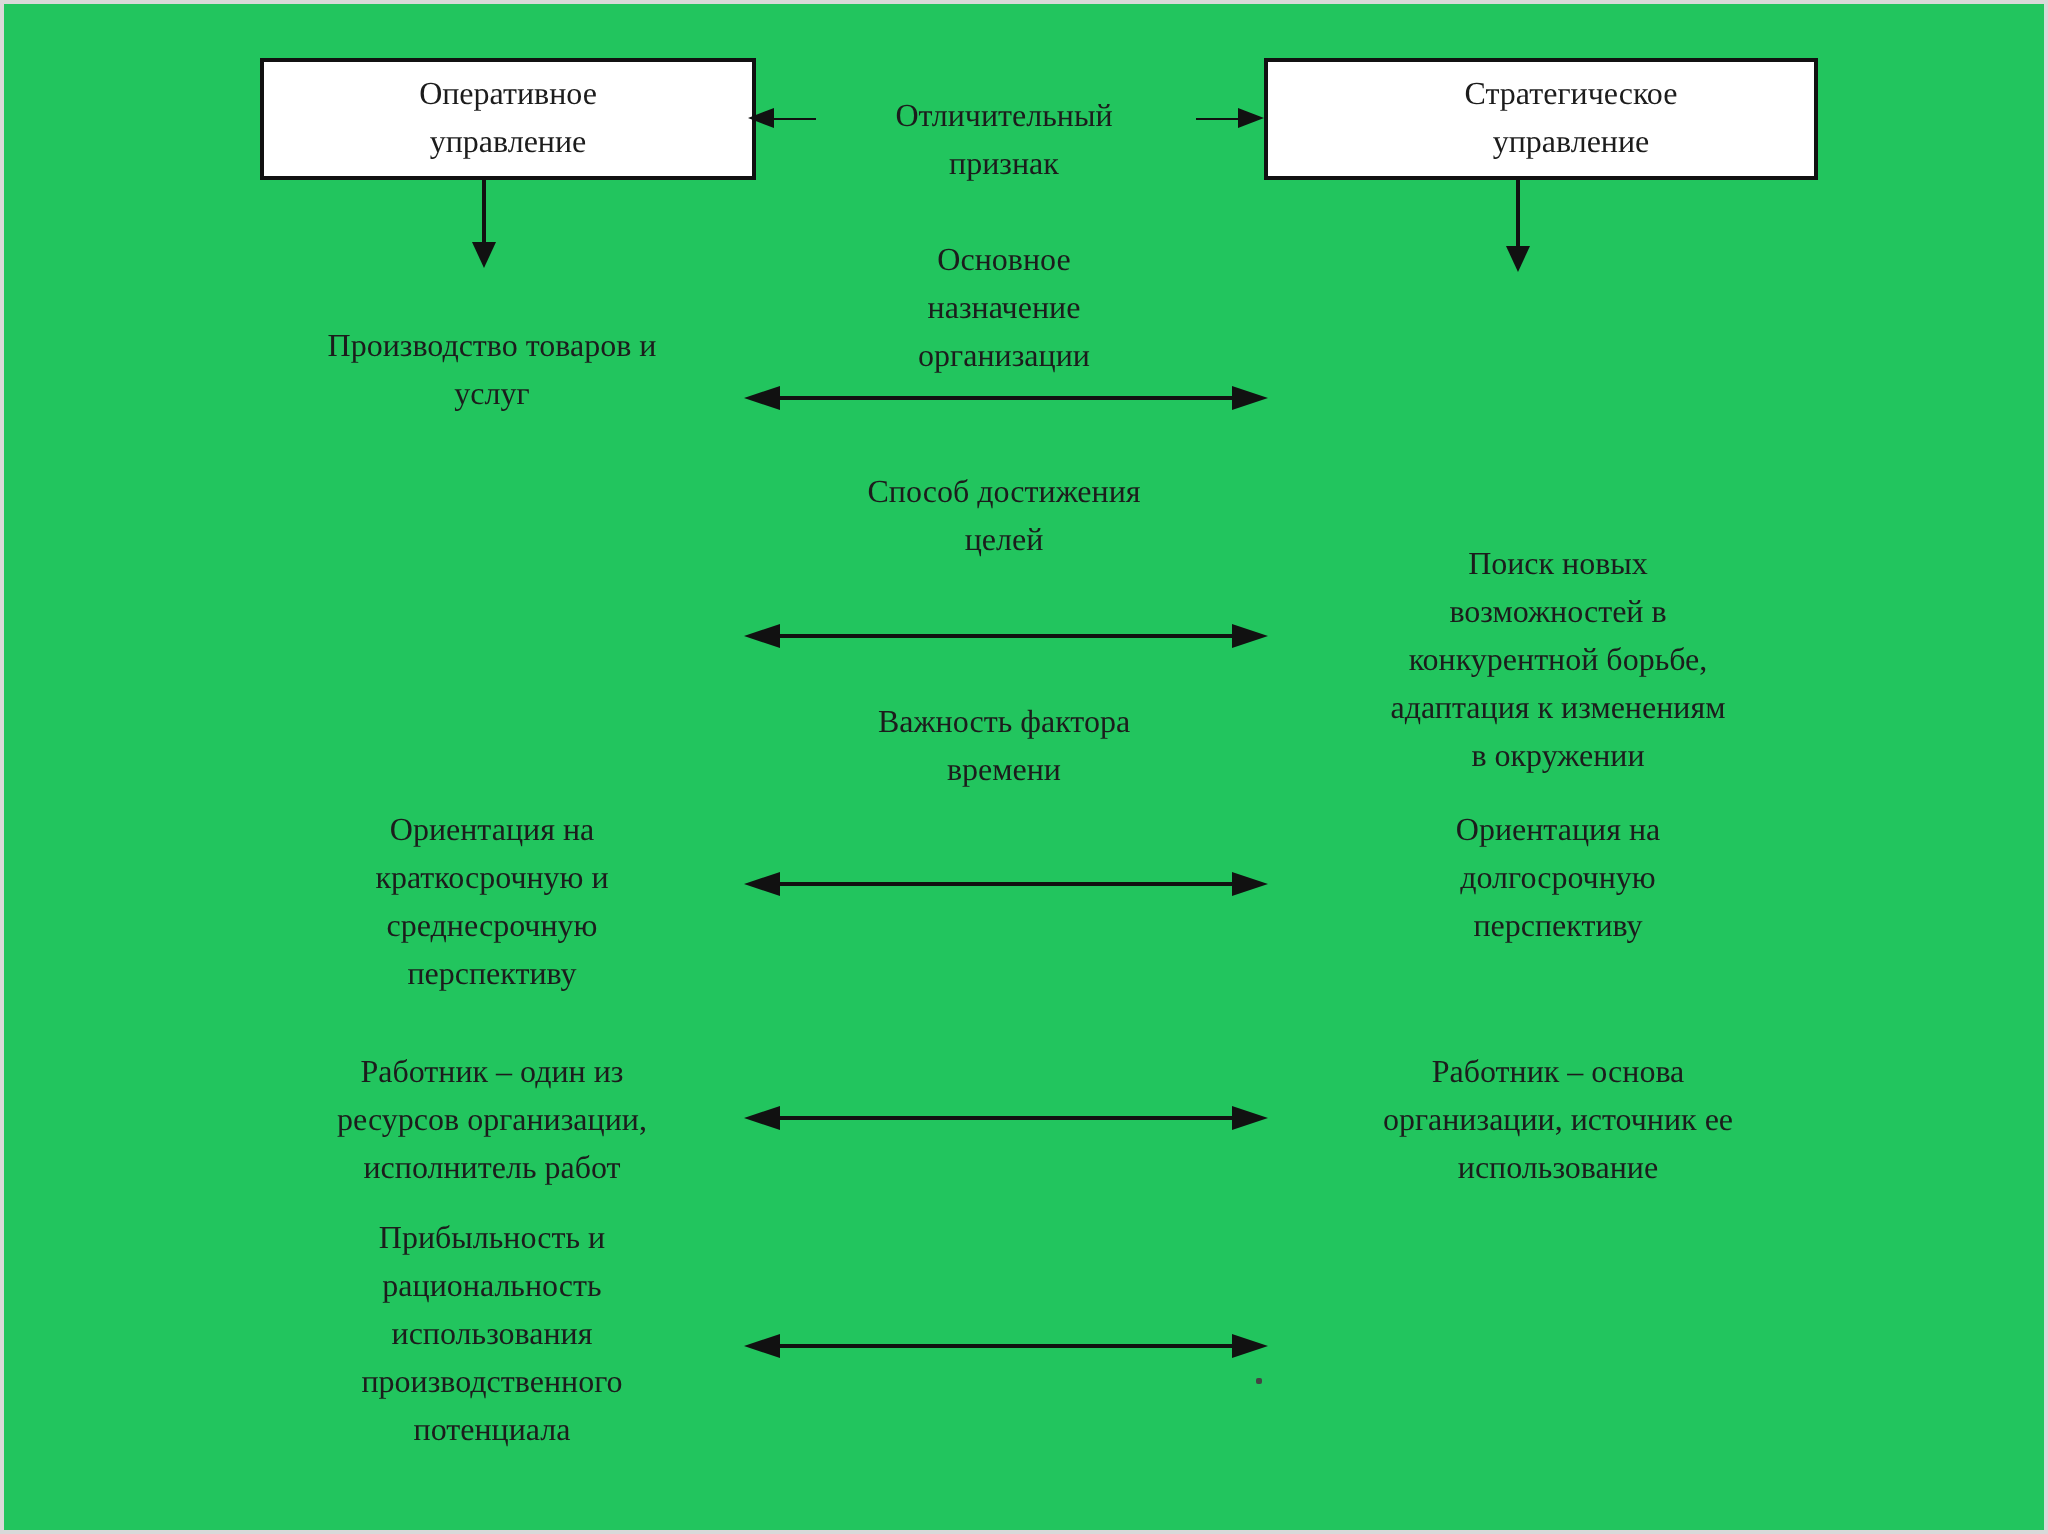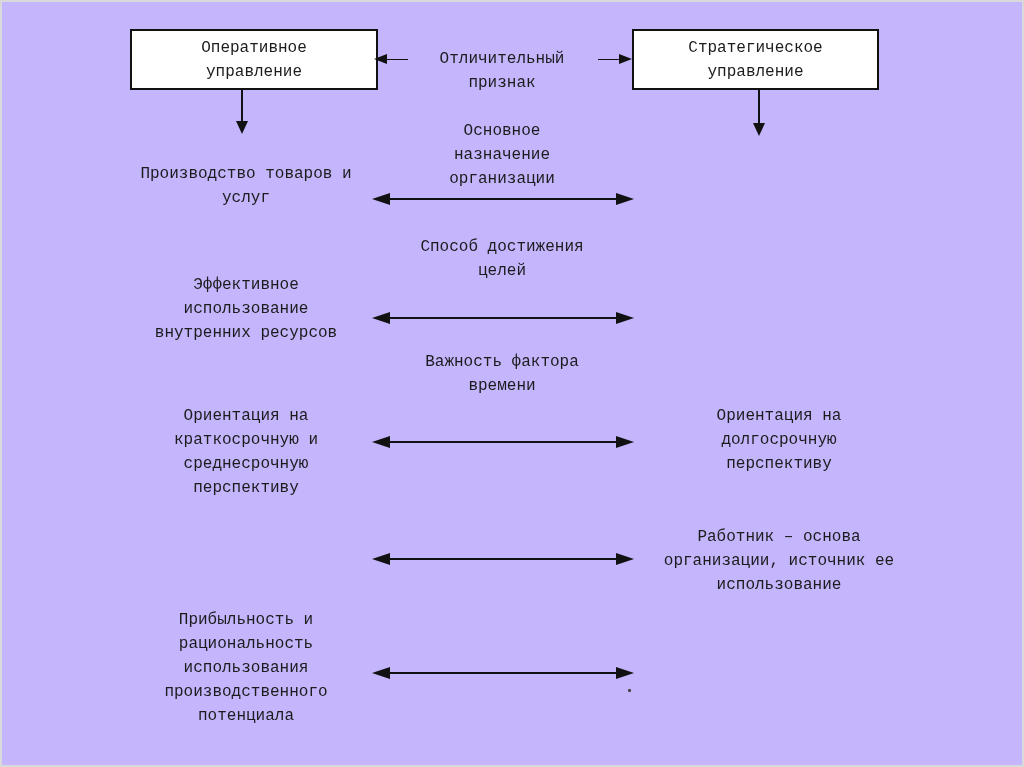--- a/index.html
+++ b/index.html
@@ -1,22 +1,22 @@
 <!DOCTYPE html>
 <html><head>
 <meta charset="utf-8">
 <style>
   html,body{margin:0;padding:0;background:#fff;}
   #canvas{
     position:relative;
     width:1024px;height:767px;
-    background:#c4b5fd;
+    background:#22c55e;
     box-sizing:border-box;
     border:2px solid #d9d9d9;
-    font-family:Liberation Mono, monospace;
+    font-family:Liberation Serif, serif;
     color:#1c1c1c;
     overflow:hidden;
   }
   .txt{
     position:absolute;
     font-size:16px;
     line-height:24px;
     text-align:center;
     white-space:pre-line;
   }
@@ -46,21 +46,21 @@
     border:6px solid transparent;border-bottom:0;border-top:13px solid #111;}
   .dot{position:absolute;width:3px;height:3px;background:#444;border-radius:1px;}
 </style>
 </head>
 <body>
 
 <div id="canvas">
 
   <div class="node-box" style="left:128px;top:27px;width:244px;height:57px;">Оперативное
 управление</div>
-  <div class="node-box" style="left:630px;top:27px;width:243px;height:57px;">Стратегическое
+  <div class="node-box" style="left:630px;top:27px;width:243px;height:57px;padding-left:30px;">Стратегическое
 управление</div>
 
   <div class="txt" style="left:395px;top:45px;width:210px;">Отличительный
 признак</div>
 
   <div class="arrow-h thin" style="left:372px;top:51px;width:38px;">
     <span class="shaft"></span>
     <span class="head-l"></span>
   </div>
   <div class="arrow-h thin" style="left:592px;top:51px;width:38px;">
@@ -83,23 +83,25 @@
   <div class="txt" style="left:104px;top:160px;width:280px;">Производство товаров и
 услуг</div>
   <div class="arrow-h" style="left:370px;top:191px;width:262px;">
     <span class="shaft"></span>
     <span class="head-l"></span>
     <span class="head-r"></span>
   </div>
 
   <div class="txt" style="left:390px;top:233px;width:220px;">Способ достижения
 целей</div>
-  <div class="txt" style="left:104px;top:271px;width:280px;">Эффективное
-использование
-внутренних ресурсов</div>
+  <div class="txt" style="left:632px;top:269px;width:290px;">Поиск новых
+возможностей в
+конкурентной борьбе,
+адаптация к изменениям
+в окружении</div>
   <div class="arrow-h" style="left:370px;top:310px;width:262px;">
     <span class="shaft"></span>
     <span class="head-l"></span>
     <span class="head-r"></span>
   </div>
 
   <div class="txt" style="left:390px;top:348px;width:220px;">Важность фактора
 времени</div>
   <div class="txt" style="left:104px;top:402px;width:280px;">Ориентация на
 краткосрочную и
@@ -107,20 +109,23 @@
 перспективу</div>
   <div class="txt" style="left:632px;top:402px;width:290px;">Ориентация на
 долгосрочную
 перспективу</div>
   <div class="arrow-h" style="left:370px;top:434px;width:262px;">
     <span class="shaft"></span>
     <span class="head-l"></span>
     <span class="head-r"></span>
   </div>
 
+  <div class="txt" style="left:104px;top:523px;width:280px;">Работник – один из
+ресурсов организации,
+исполнитель работ</div>
   <div class="txt" style="left:632px;top:523px;width:290px;">Работник – основа
 организации, источник ее
 использование</div>
   <div class="arrow-h" style="left:370px;top:551px;width:262px;">
     <span class="shaft"></span>
     <span class="head-l"></span>
     <span class="head-r"></span>
   </div>
 
   <div class="txt" style="left:104px;top:606px;width:280px;">Прибыльность и

